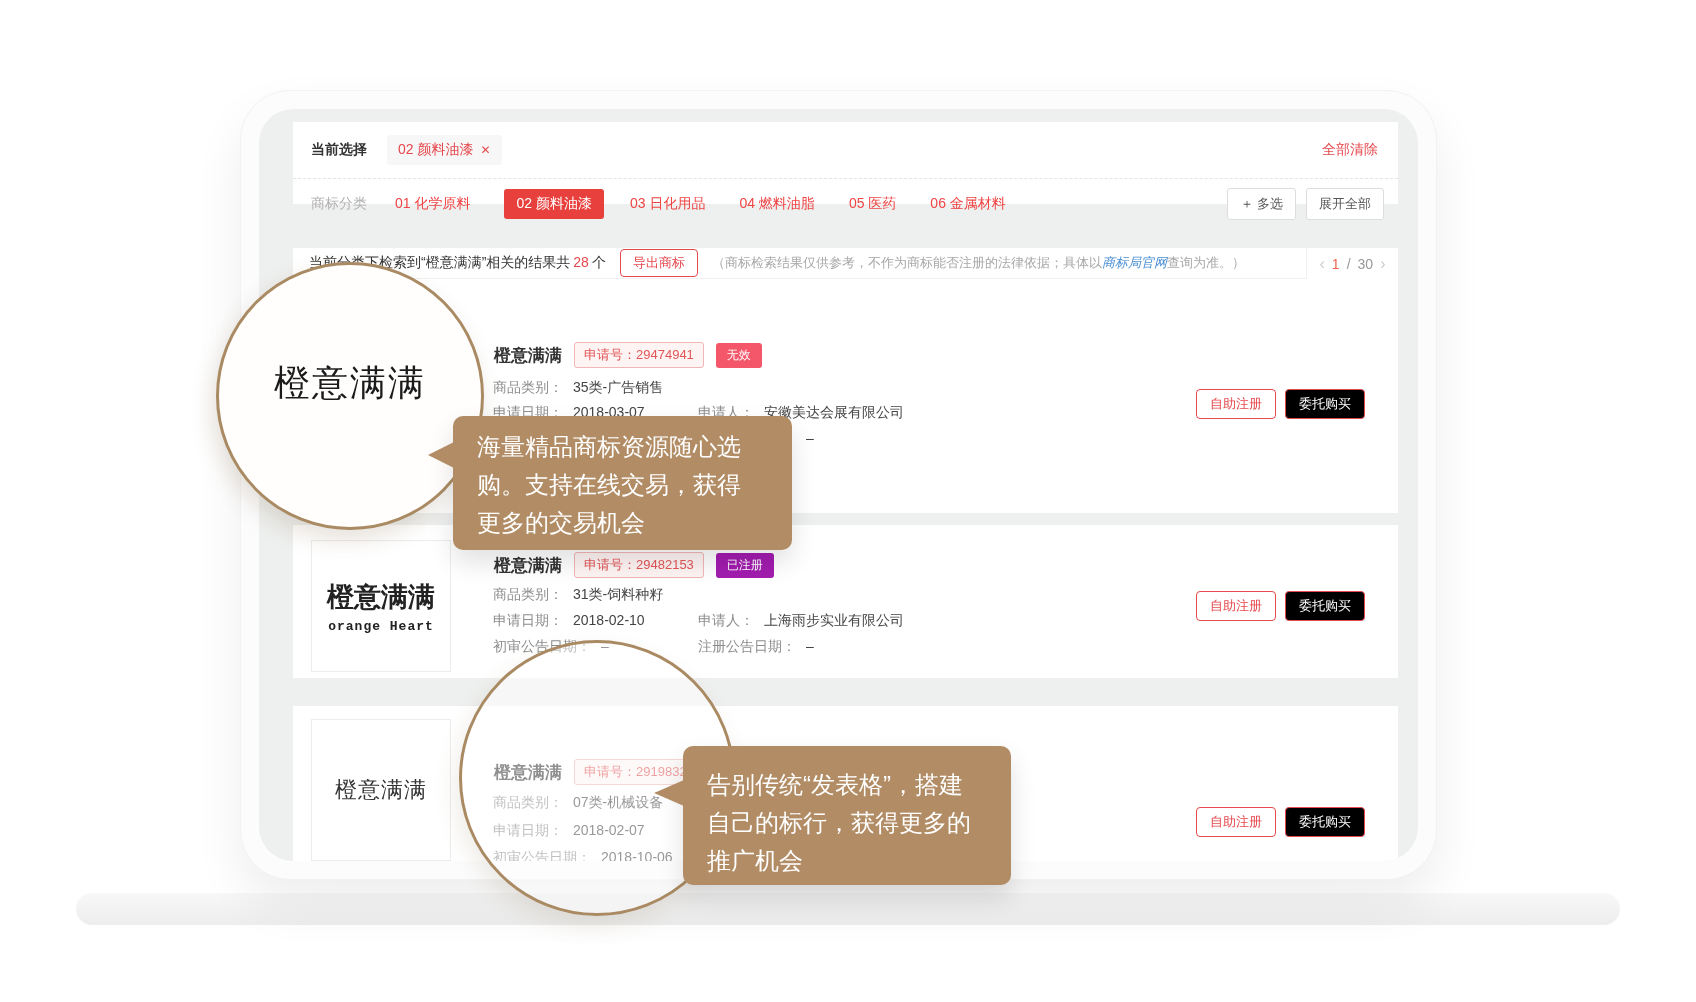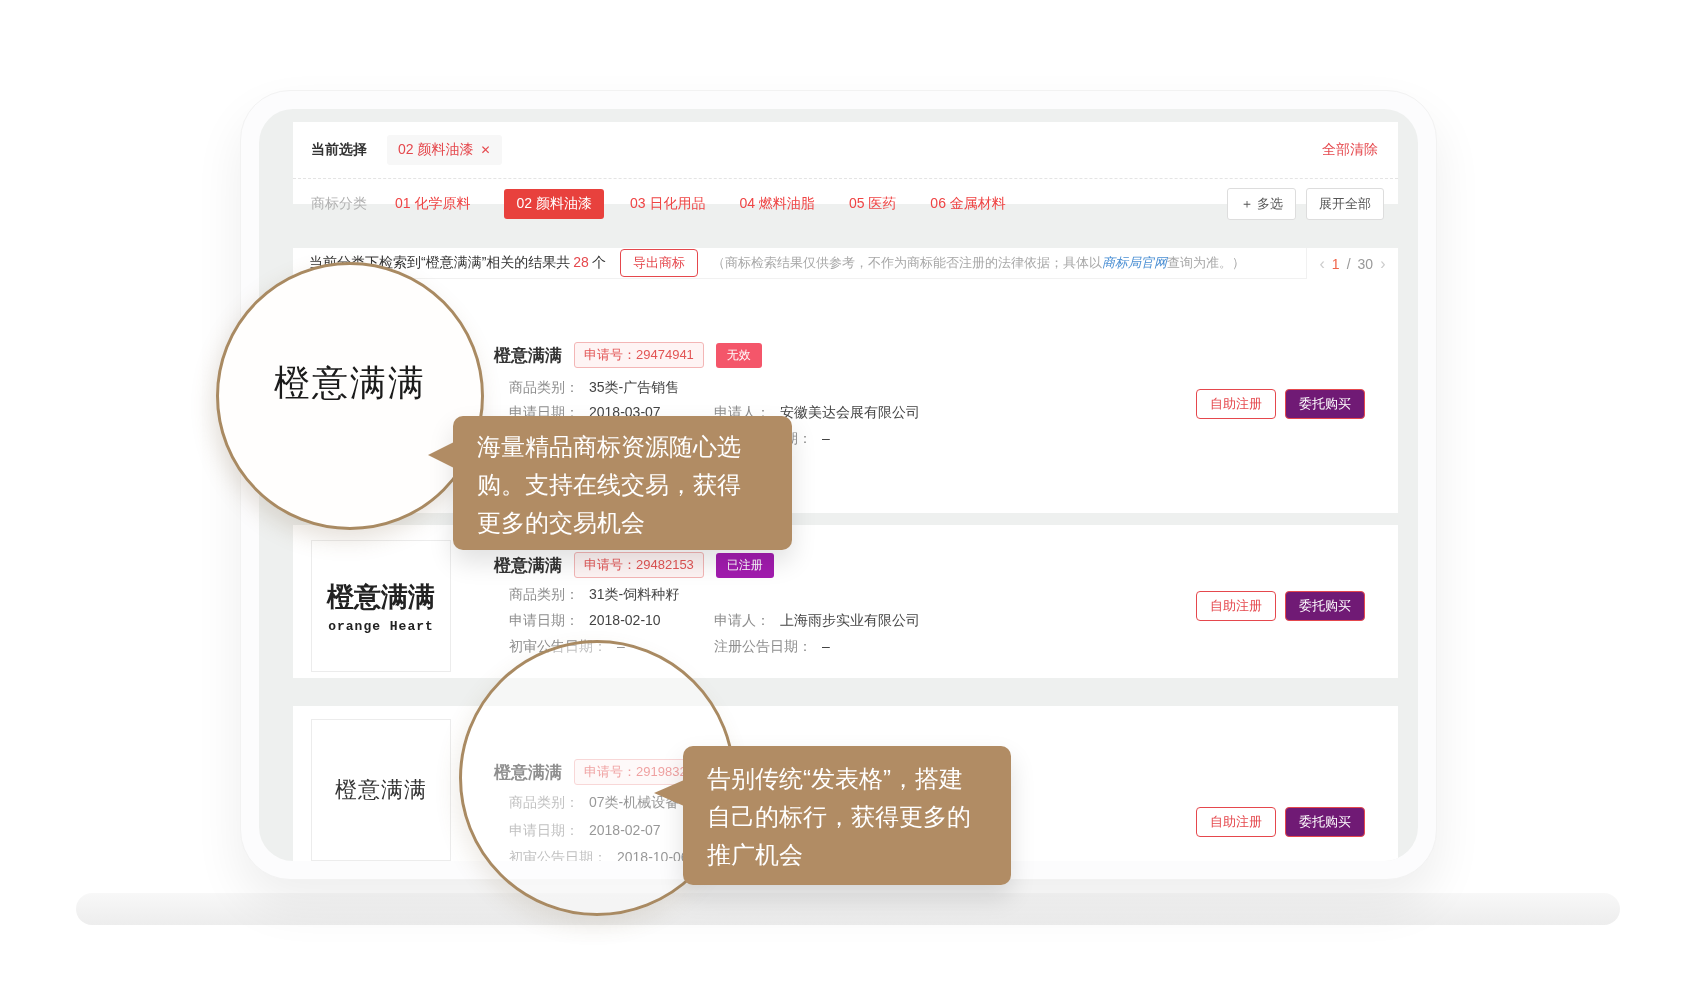--- a/index.html
+++ b/index.html
@@ -74,46 +74,46 @@
   .tm-img-plain { font-size:22px; color:#333; letter-spacing:1px; }
 
   .name-line { position:absolute; left:201px; display:flex; align-items:center; gap:12px; }
   .tm-name { font-size:17px; font-weight:bold; color:#333; white-space:nowrap; }
   .appno-tag { border:1px solid #f3b6b6; background:#fef4f4; color:#e25555;
     font-size:13px; border-radius:3px; padding:3px 9px; white-space:nowrap; }
   .status-badge { font-size:12px; color:#fff; border-radius:3px; padding:4px 11px; white-space:nowrap; }
   .badge-invalid { background:#f4566a; }
   .badge-registered { background:#a21caf; }
 
-  .field-line { position:absolute; font-size:14px; color:#444; white-space:nowrap;margin-left:16px; }
+  .field-line { position:absolute; font-size:14px; color:#444; white-space:nowrap; }
   .field-line .lb { color:#8d8d8d; margin-right:10px; }
   .col1 { left:200px; }
   .col2 { left:405px; }
 
   .row-btns { position:absolute; left:903px; display:flex; gap:9px; }
   .btn-outline { border:1px solid #e5484d; color:#e5484d; background:#fff; border-radius:4px;
     font-size:13px; padding:5px 13px; cursor:pointer; white-space:nowrap; }
-  .btn-solid { border:1px solid #e5484d; color:#fff; background:#701a75; border-radius:4px;
+  .btn-solid { border:1px solid #e5484d; color:#fff; background:#000000; border-radius:4px;
     font-size:13px; padding:5px 13px; cursor:pointer; white-space:nowrap; }
 
   
   .mag-circle { position:absolute; border-radius:50%; border:3px solid #a98a62; z-index:6; }
   .mag-1 { left:216px; top:262px; width:268px; height:268px; background:#fffefd;
     box-shadow:-4px 10px 22px rgba(120,95,60,0.18);
     display:flex; align-items:center; justify-content:center; }
   .mag-1 .big { font-size:36px; color:#1b1b1b; letter-spacing:2px; padding-bottom:26px; }
   .mag-2 { left:459px; top:640px; width:276px; height:276px;
     background:rgba(255,255,255,0.45); box-shadow:-4px 10px 22px rgba(120,95,60,0.12); }
 
   
   .bubble { position:absolute; background:#b18c64; border-radius:10px; z-index:10;
     color:#fff; font-size:24px; line-height:38px;
     box-shadow:0 12px 26px rgba(0,0,0,0.12); }
   .bubble-1 { left:453px; top:416px; width:339px; height:134px; padding:12px 0 0 24px; }
-  .bubble-2 { left:683px; top:746px; width:328px; height:139px; padding:14px 0 0 24px; }
+  .bubble-2 { left:683px; top:746px; width:328px; height:139px; padding:20px 0 0 24px; }
   .bubble .tail { position:absolute; width:0; height:0;
     border-top:13px solid transparent; border-bottom:13px solid transparent; }
   .bubble-1 .tail { left:-25px; top:26px; border-right:26px solid #b18c64; }
   .bubble-2 .tail { left:-29px; top:34px; border-right:30px solid #b18c64; }
 </style>
 </head>
 <body>
 
 <div class="stage">
 

